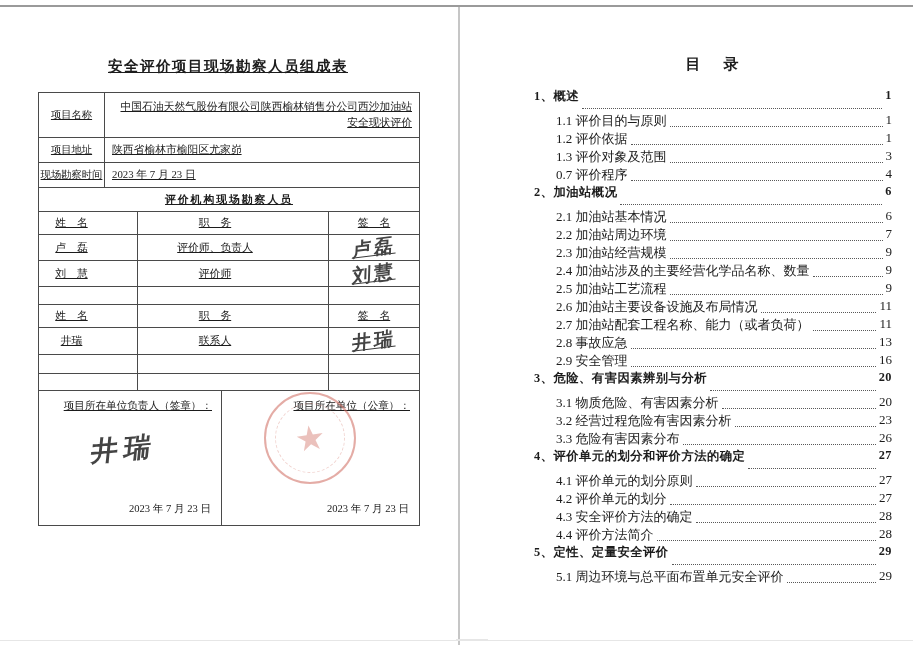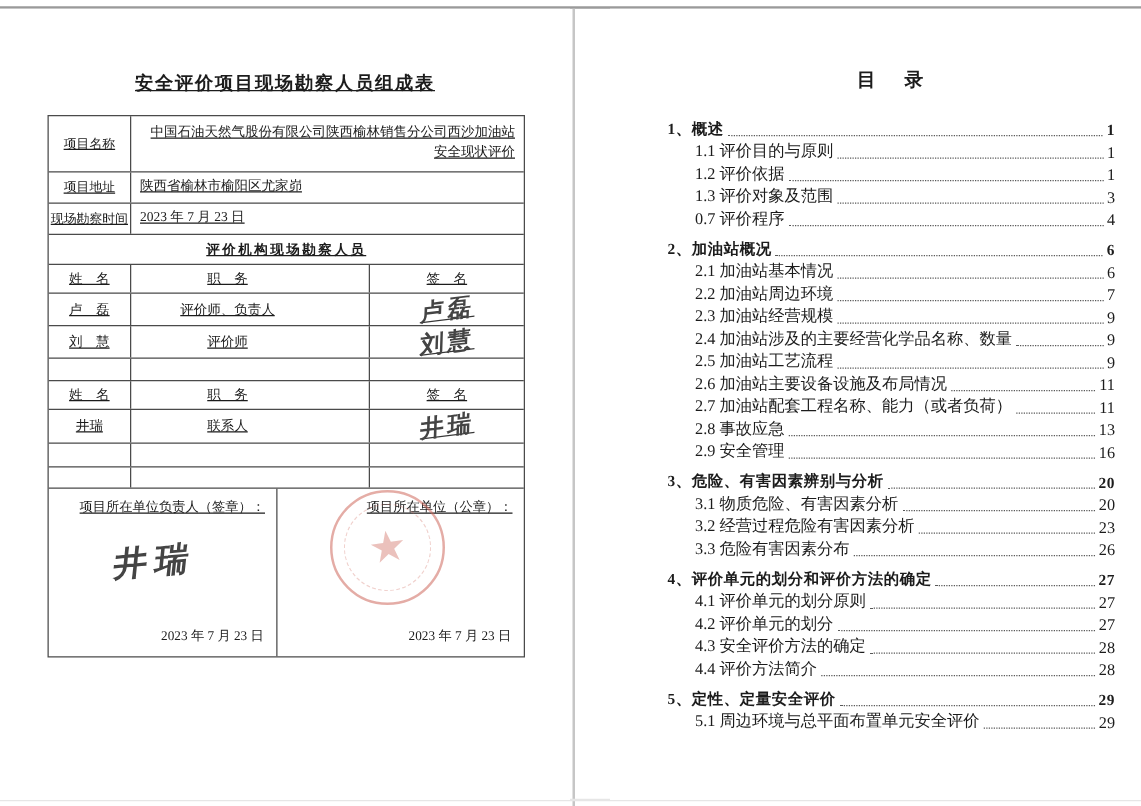--- a/index.html
+++ b/index.html
@@ -36,21 +36,21 @@
     font-size:10.8px;
   }
   .trow{display:flex;border-bottom:1px solid var(--border-dark);}
   .trow:last-child{border-bottom:none;}
   .cell{overflow:hidden;display:flex;align-items:center;text-align:right;}
   .cell + .cell{border-left:1px solid var(--border-dark);}
   .c-label{width:65px;justify-content:center;text-align:center;font-size:10.3px;letter-spacing:0;}
   .c-value{flex:1;padding:2px 7px;line-height:1.45;}
   .c-full{flex:1;justify-content:center;font-weight:bold;letter-spacing:2px;}
   .c-name{width:65px;justify-content:center;}
-  .c-title{width:155px;justify-content:center;}
+  .c-title{width:155px;justify-content:center;margin-left:33px;}
   .c-sign{flex:1;justify-content:center;margin-left:36px;}
   .rh-a{height:45px}.rh-b{height:25px}.rh-c{height:24px}.rh-d{height:23px}
   .rh-e{height:26px}.rh-f{height:18px}.rh-g{height:27px}.rh-h{height:19px}
   .rh-i{height:17px}.rh-foot{height:134px}
 
   .signature{
     display:inline-block;
     font-size:19px;font-weight:bold;letter-spacing:3px;
     color:#2b2b2b;opacity:.88;
     transform:rotate(-7deg) skewX(-9deg);
@@ -78,21 +78,21 @@
     transform:rotate(-8deg);
     font-family:"DejaVu Sans",sans-serif;
   }
 
   
   .toc-title{
     margin-top:48px;text-align:center;
     font-size:15px;font-weight:bold;letter-spacing:4px;
   }
   .toc{margin:14px 48px 0 46px;}
-  .toc-entry{display:flex;align-items:flex-end;}
+  .toc-entry{display:flex;}
   .toc-entry.lv1{height:24px;font-size:12.3px;font-weight:bold;letter-spacing:.5px;}
   .toc-entry.lv2{height:18px;font-size:13px;padding-left:22px;}
   .toc-label{white-space:nowrap;}
   .toc-leader{
     flex:1;min-width:12px;
     border-bottom:1.6px dotted #3d3d3d;
     margin:0 3px 3px 3px;opacity:.85;
   }
   .toc-page{white-space:nowrap;}
 </style>

